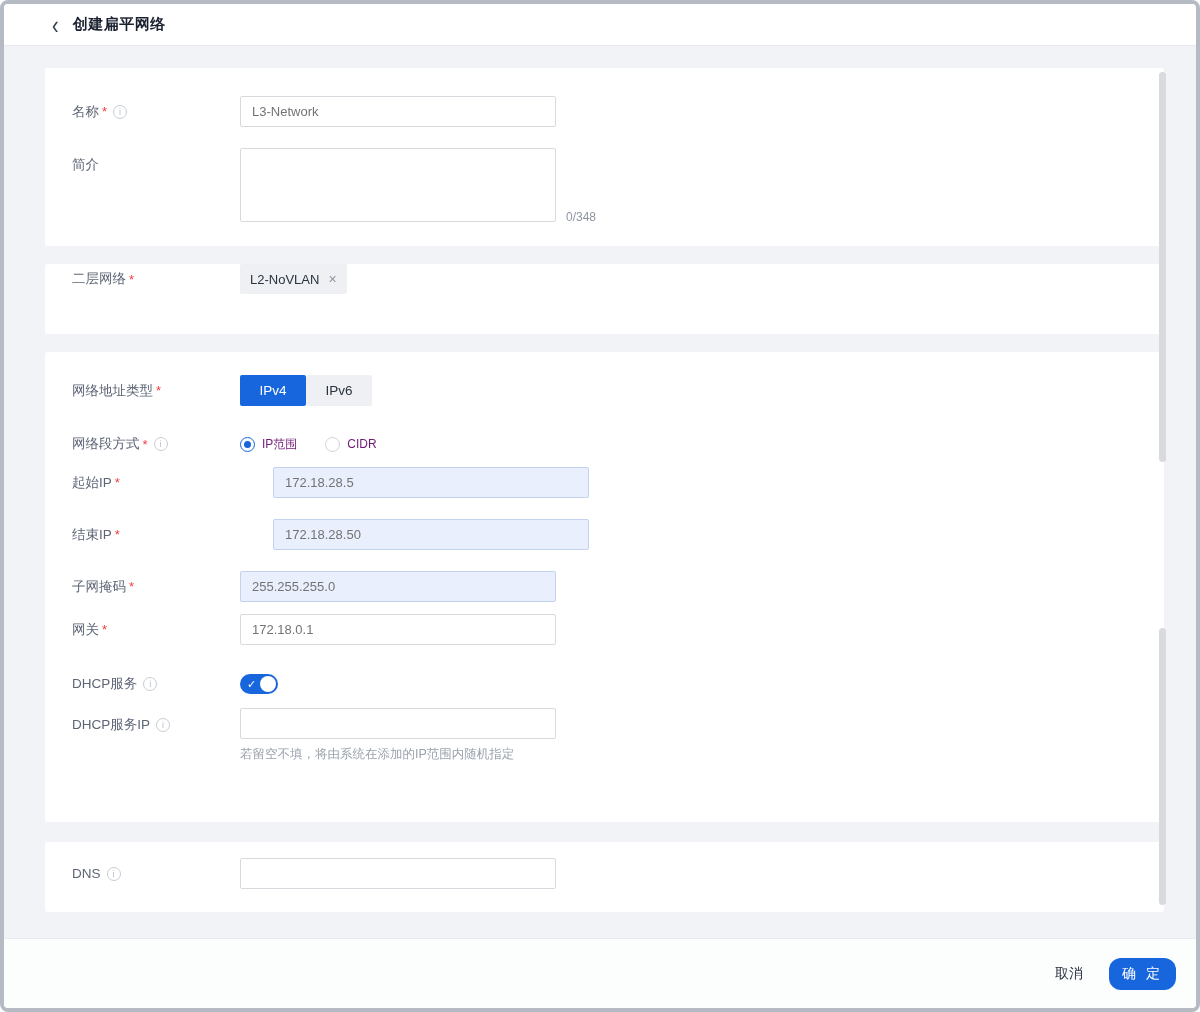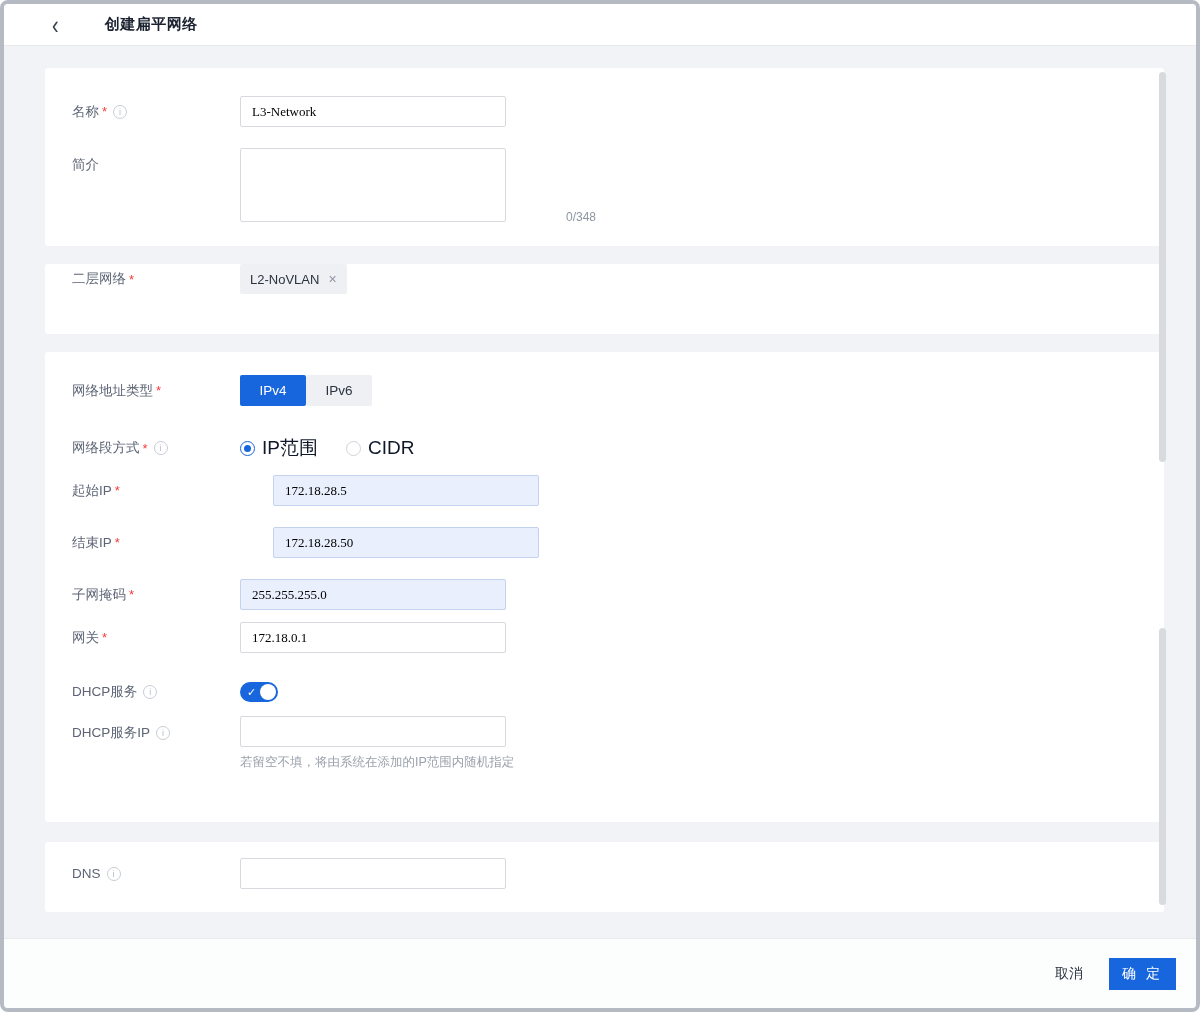--- a/index.html
+++ b/index.html
@@ -8,21 +8,21 @@
     width:1200px; height:1012px;
     border:4px solid #b6bac3; border-radius:8px;
     background:#f1f3f7; overflow:hidden; position:relative;
   }
   
   .header {
     height:42px; background:#fff; border-bottom:1px solid #e8eaee;
     display:flex; align-items:center; padding-left:48px; gap:14px;
   }
   .back { font-size:20px; color:#3a4150; line-height:1; cursor:pointer; transform:scaleY(1.25); font-weight:400; }
-  .title { font-size:15px; color:#1a2230; font-weight:600; letter-spacing:.5px;margin-left:32px; }
+  .title { font-size:15px; color:#1a2230; font-weight:600; letter-spacing:.5px; }
   
   .content { position:relative; height:calc(100% - 42px); overflow:hidden; }
   .card {
     background:#fff; border-radius:3px;
     margin-left:41px; margin-right:32px;
   }
   .card1 { margin-top:22px; height:178px; padding-top:28px; }
   .card2 { margin-top:18px; height:70px;  }
   .card3 { margin-top:18px; height:470px; padding-top:23px; }
   .card4 { margin-top:20px; height:70px;  padding-top:16px; }
@@ -35,23 +35,23 @@
   }
   .row.top .lbl { padding-top:8px; }
   .star { color:#f23c3c; margin-left:3px; font-size:13px; }
   .info {
     width:14px; height:14px; border:1px solid #c8cdd5; border-radius:50%;
     color:#b6bcc6; font-size:9px; line-height:12px; text-align:center;
     margin-left:6px; flex:none; font-style:normal;
   }
   
   .inp {
-    width:266px; height:31px; border:1px solid #d7d9de; border-radius:2px;
-    background:#fff; font-size:13px; color:#000000; padding:0 11px;
-    font-family:Liberation Serif, serif; outline:none;
+    width:316px; height:31px; border:1px solid #d7d9de; border-radius:2px;
+    background:#fff; font-size:13px; color:#737373; padding:0 11px;
+    font-family:Liberation Sans, sans-serif; outline:none;
   }
   .inp.filled { background:#e9effc; border-color:#c3d2ee; }
   .ta-wrap { position:relative; width:318px; }
   textarea.inp { height:74px; resize:none; padding-top:6px; }
   .counter { position:absolute; left:326px; bottom:2px; font-size:12px; color:#8d95a1; white-space:nowrap; }
   .mb-name { margin-bottom:21px; }
   .mb29 { margin-bottom:29px; }
   .mb14 { margin-bottom:14px; }
   .mb21 { margin-bottom:21px;gap:33px; }
   .mb25 { margin-bottom:12px; }
@@ -71,21 +71,21 @@
   .seg button.active { background:#1766dd; color:#fff; }
   
   .radio-group { display:flex; align-items:center; gap:28px; }
   .radio { display:flex; align-items:center; gap:7px; cursor:pointer; }
   .rdot {
     width:15px; height:15px; border-radius:50%; border:1px solid #cfd3da; background:#fff;
     display:flex; align-items:center; justify-content:center; flex:none;
   }
   .radio.checked .rdot { border-color:#1766dd; }
   .radio.checked .rdot::after { content:""; width:7px; height:7px; border-radius:50%; background:#1766dd; }
-  .rlabel { font-size:19px; color:#0f172a; }
+  .rlabel { font-size:12px; color:#701a75; }
   
   .toggle {
     width:38px; height:20px; border-radius:10px; background:#1766dd;
     position:relative; cursor:pointer;
   }
   .toggle .check { position:absolute; left:7px; top:3px; color:#fff; font-size:11px; line-height:14px; }
   .toggle .knob {
     position:absolute; right:2px; top:2px; width:16px; height:16px;
     border-radius:50%; background:#fff;
   }
@@ -93,21 +93,21 @@
   
   .footer {
     position:absolute; left:0; right:0; bottom:0; height:70px;
     background:#fcfdfd; border-top:1px solid #e8eaec;
     display:flex; align-items:center; justify-content:flex-end;
     padding-right:20px; gap:26px;
   }
   .btn-text { background:none; border:none; font-size:14px; color:#2a3240; cursor:pointer;
     font-family:"Liberation Sans","DejaVu Sans",sans-serif; }
   .btn-primary {
-    background:#1766dd; color:#fff; border:none; border-radius:0;
+    background:#1766dd; color:#fff; border:none; border-radius:12px;
     font-size:14px; padding:7px 13px; letter-spacing:3px; cursor:pointer;
     font-family:"Liberation Sans","DejaVu Sans",sans-serif;
   }
   
   .sb { position:absolute; left:1155px; width:7px; border-radius:4px; background:#d8dade; }
   .sb1 { top:26px; height:390px; }
   .sb2 { top:582px; height:277px; }
 </style>
 </head>
 <body>

